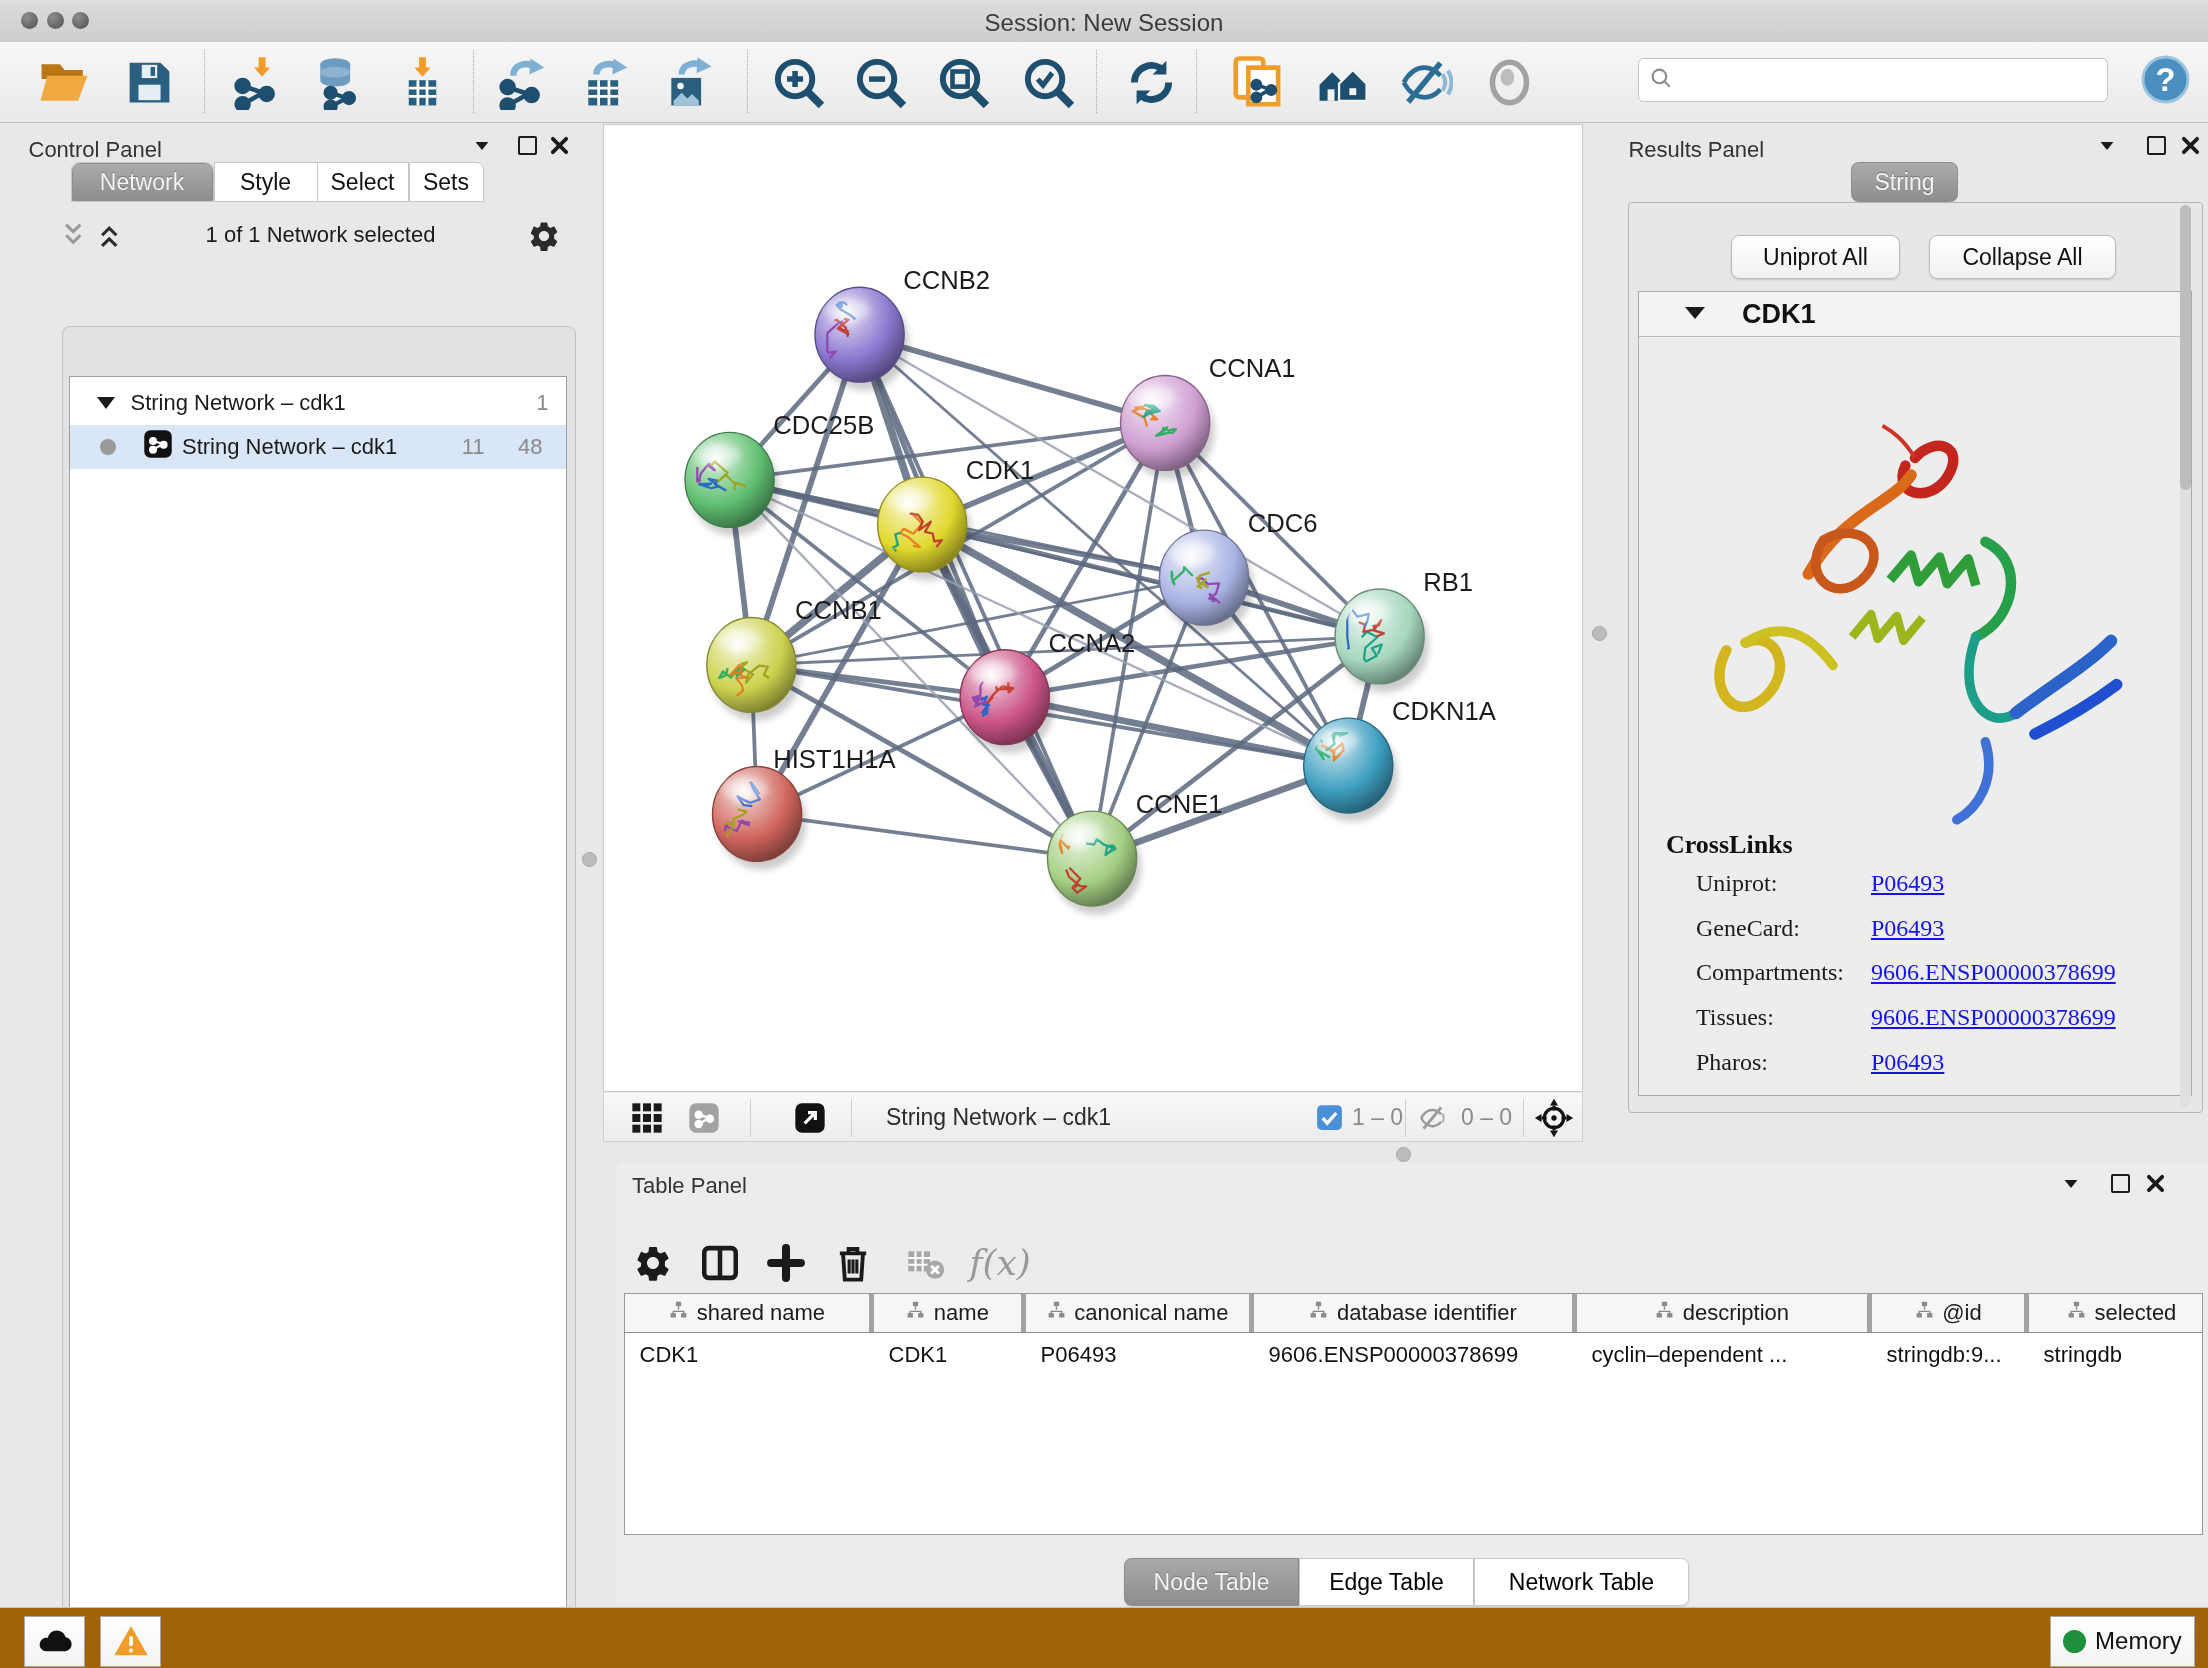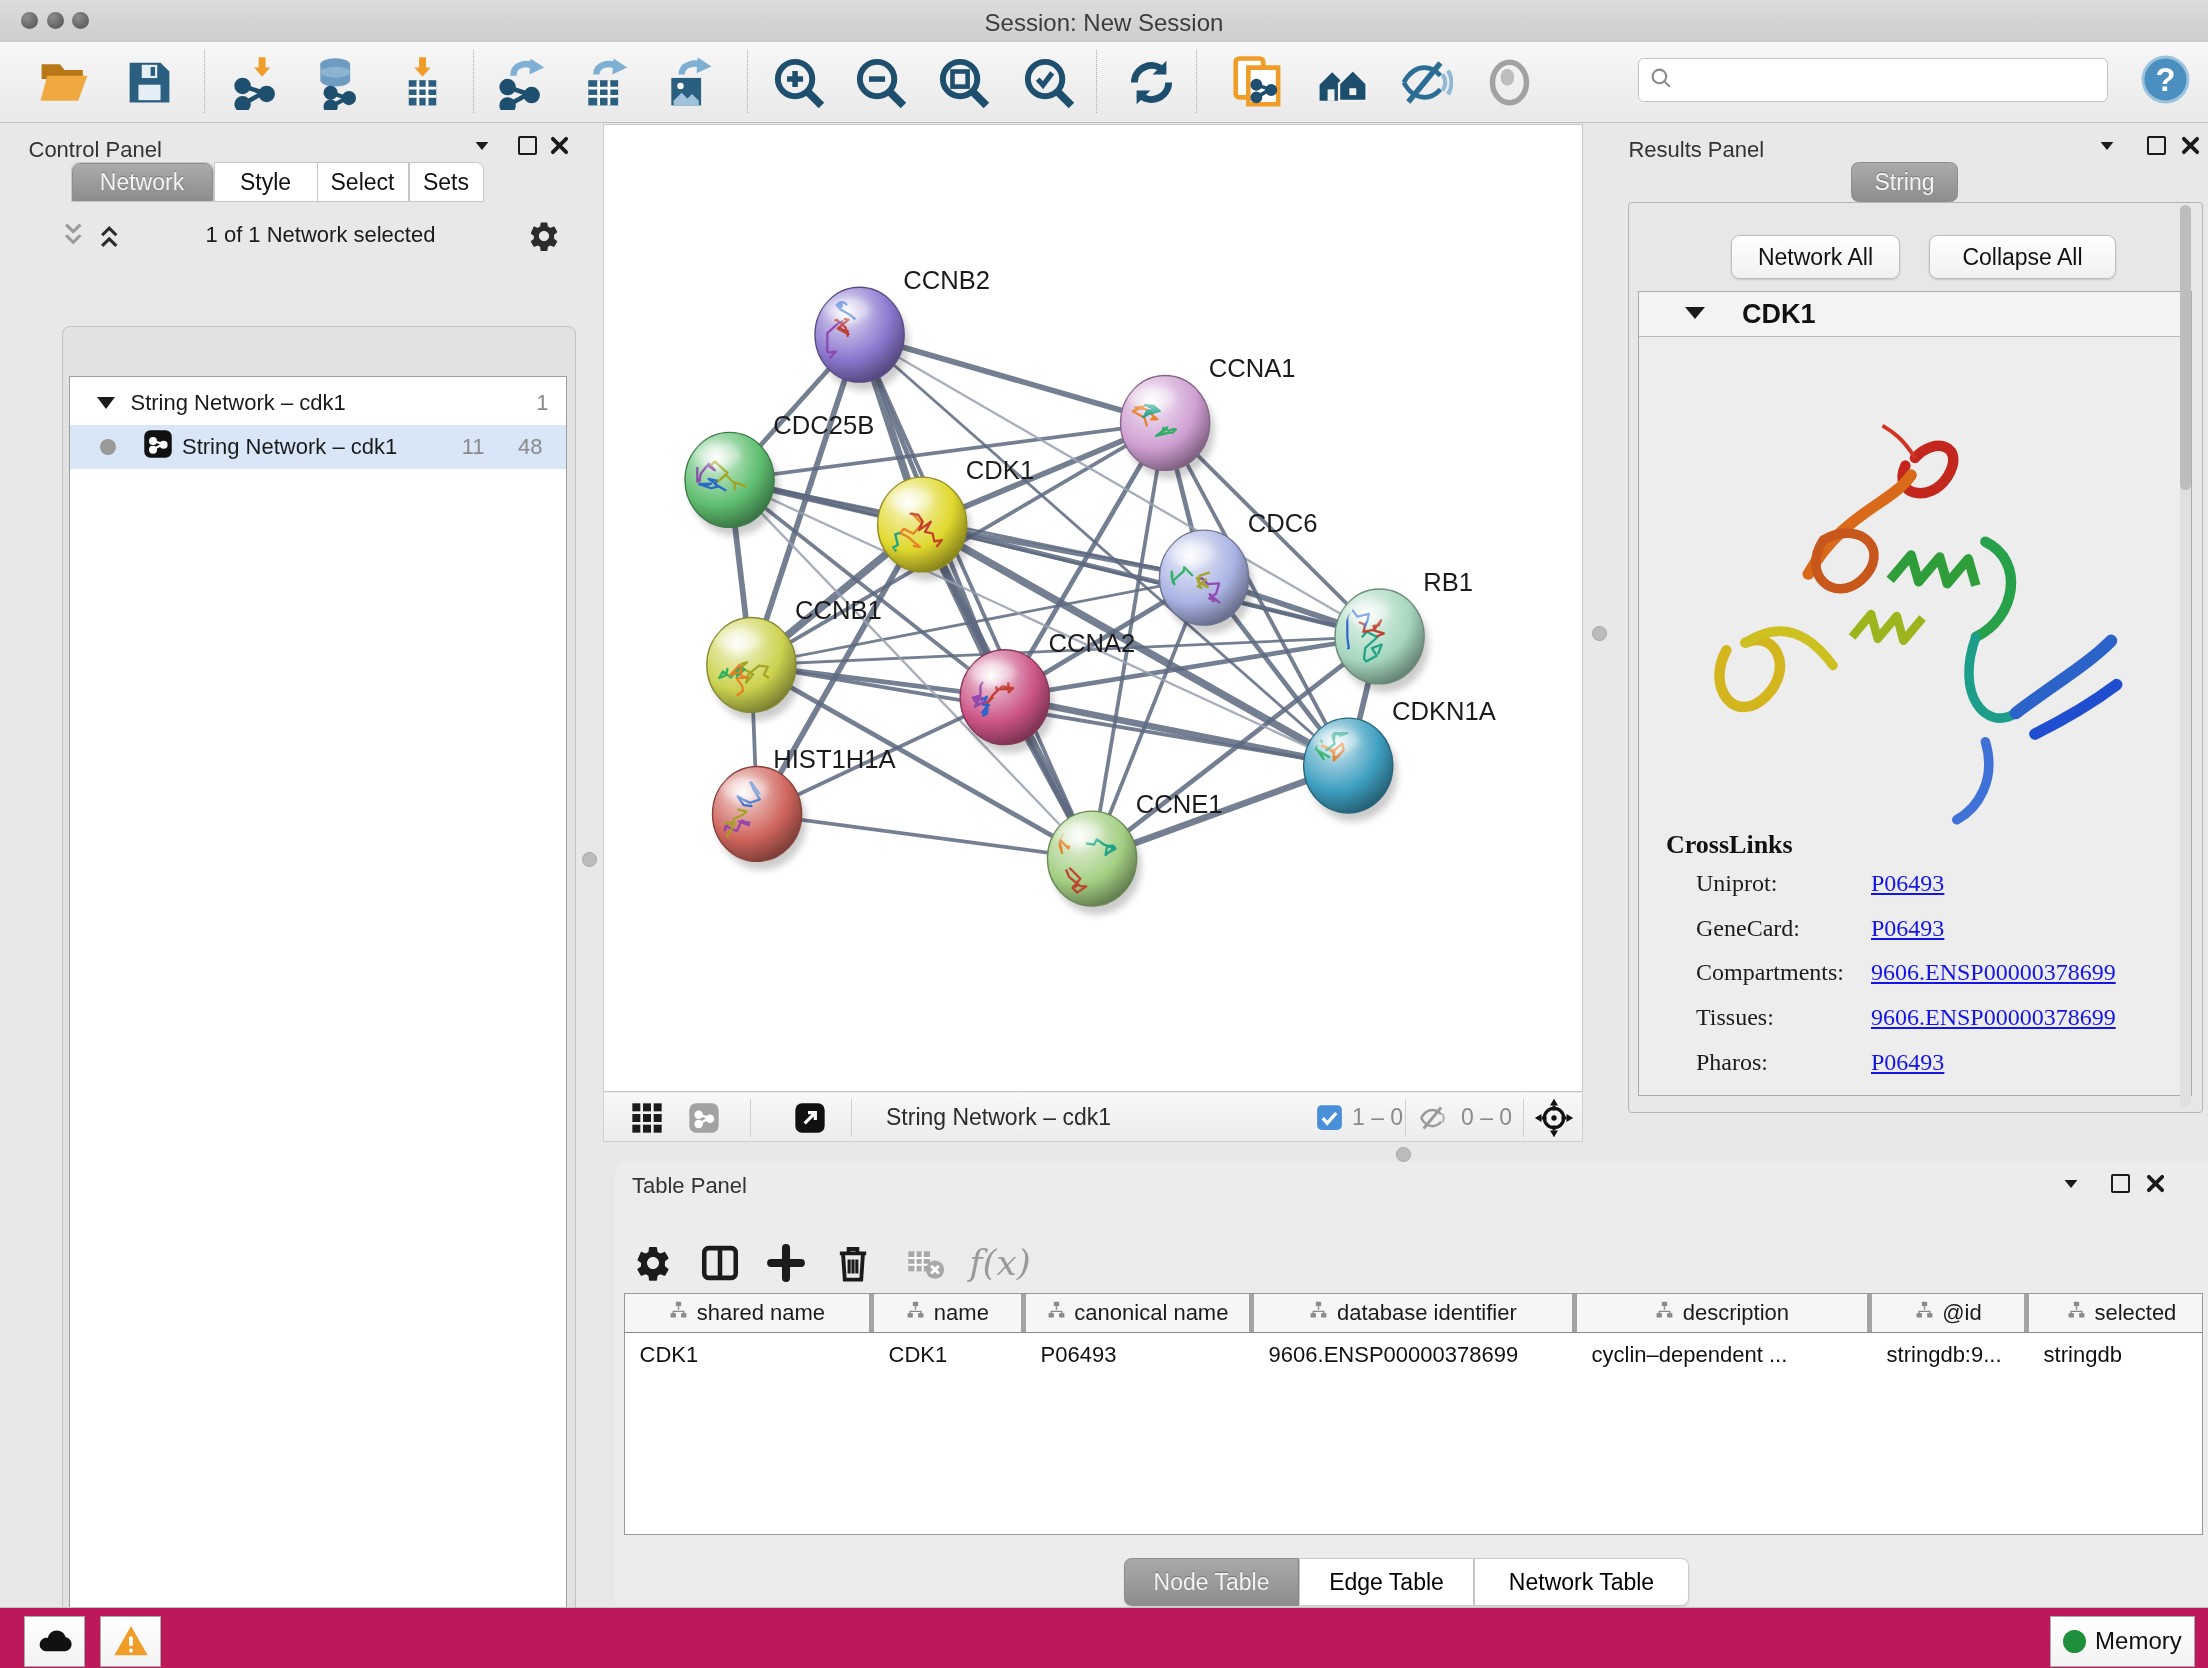--- a/index.html
+++ b/index.html
@@ -49,21 +49,21 @@
   #tp-table{position:absolute;left:8.6px;top:131px;width:1579px;height:242px;background:#fff;border:1px solid #999;box-sizing:border-box;overflow:hidden;}
   .th-row{position:absolute;left:0;top:0;height:38px;display:flex;background:#f6f6f6;border-bottom:1.9px solid #8a8a8a;}
   .th{display:flex;align-items:center;justify-content:center;gap:7.6px;font-size:22px;color:#1b1b1b;border-right:5px solid #a3a3a3;box-sizing:border-box;flex:0 0 auto;}
   .td-row{position:absolute;left:0;top:40px;height:42px;display:flex;}
   .td{display:flex;align-items:center;font-size:22px;color:#111;padding-left:15px;box-sizing:border-box;flex:0 0 auto;}
   .ttbtn{position:absolute;top:76px;width:49px;height:49px;display:flex;align-items:center;justify-content:center;}
   
   .btab{position:absolute;top:1558px;height:48px;display:flex;align-items:center;justify-content:center;font-size:23px;background:#fff;border:1px solid #c9c9c9;box-sizing:border-box;box-shadow:0 1px 1.9px rgba(0,0,0,.12);}
   .btab.sel{background:linear-gradient(#a9a9a9,#8d8d8d);color:#f4f4f4;text-shadow:0 -1px 1px rgba(0,0,0,.3);border-color:#8d8d8d;}
   
-  #statusbar{left:0;top:1607px;width:2208px;height:61px;background:#be185d;border-top:1px solid #c4c4c4;}
+  #statusbar{left:0;top:1607px;width:2208px;height:61px;background:#a16207;border-top:1px solid #c4c4c4;}
   .sb-btn{position:absolute;top:7.6px;height:49px;background:linear-gradient(#ffffff,#f3f3f3);border:1.9px solid #a9a9a9;display:flex;align-items:center;justify-content:center;}
   #memory-btn{right:13.3px;width:143px;gap:9.5px;border:1px solid #a9a9a9;}
   .green-dot{width:23px;height:23px;border-radius:50%;background:#1e8f3a;}
   .fx{font-family:"DejaVu Serif",serif;font-style:italic;font-size:36px;color:#9a9a9a;}
 </style>
 </head>
 <body>
 
 <div id="app">
 
@@ -643,21 +643,21 @@
         <span class="float-sq"></span>
       </span>
     <span class="phdr-ico" style="left:559px;top:9.5px">
       <svg width="19" height="19" viewBox="0 0 20 20">
           <path d="M3 3l14 14M17 3L3 17" stroke="#1b1b1b" stroke-width="4" stroke-linecap="round"></path>
         </svg>
     </span>
   </div>
   <div class="abs" id="rp-outer"></div>
   <div class="tab sel" style="left:1851px;top:162px;width:107px;border-radius:7.6px">String</div>
-  <div class="white-btn" style="left:1731px;top:235px;width:167px">Network All</div>
+  <div class="white-btn" style="left:1731px;top:235px;width:167px">Uniprot All</div>
   <div class="white-btn" style="left:1929px;top:235px;width:185px">Collapse All</div>
 
   <div class="abs" id="rp-card">
     <div id="rp-card-hdr">
       <span style="position:absolute;left:46px;top:15px;width:0;height:0;border-left:10.5px solid transparent;border-right:10.5px solid transparent;border-top:12.4px solid #1b1b1b"></span>
       <span style="position:absolute;left:103px;top:6.7px;font-size:27px;font-weight:bold;color:#111">CDK1</span>
     </div>
     <div class="abs" style="left:17px;top:105px;width:514px;height:438px">
       <svg width="514" height="438" viewBox="0 0 520 460">
         <path d="M262 64 C284 40 316 52 296 84 C278 112 238 104 252 72" stroke="#c2261d" stroke-width="11" fill="none" stroke-linecap="round"></path>

